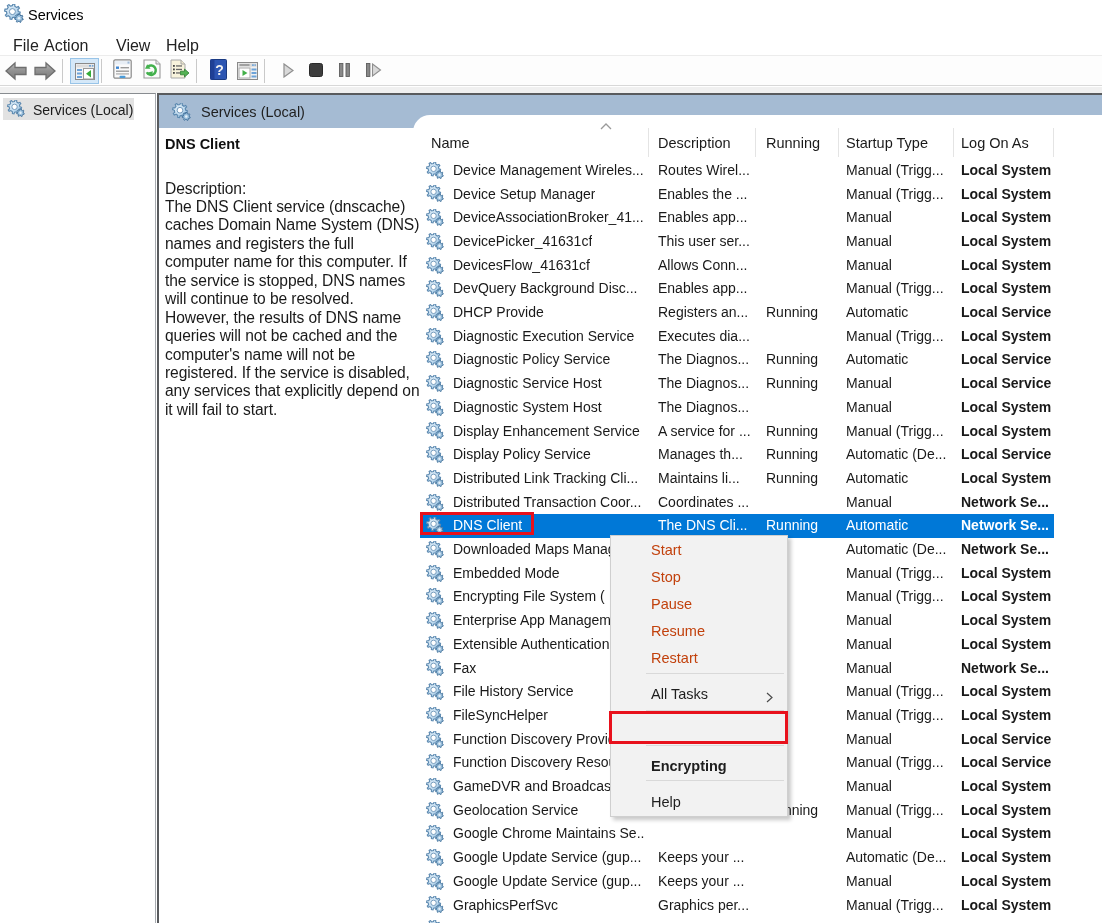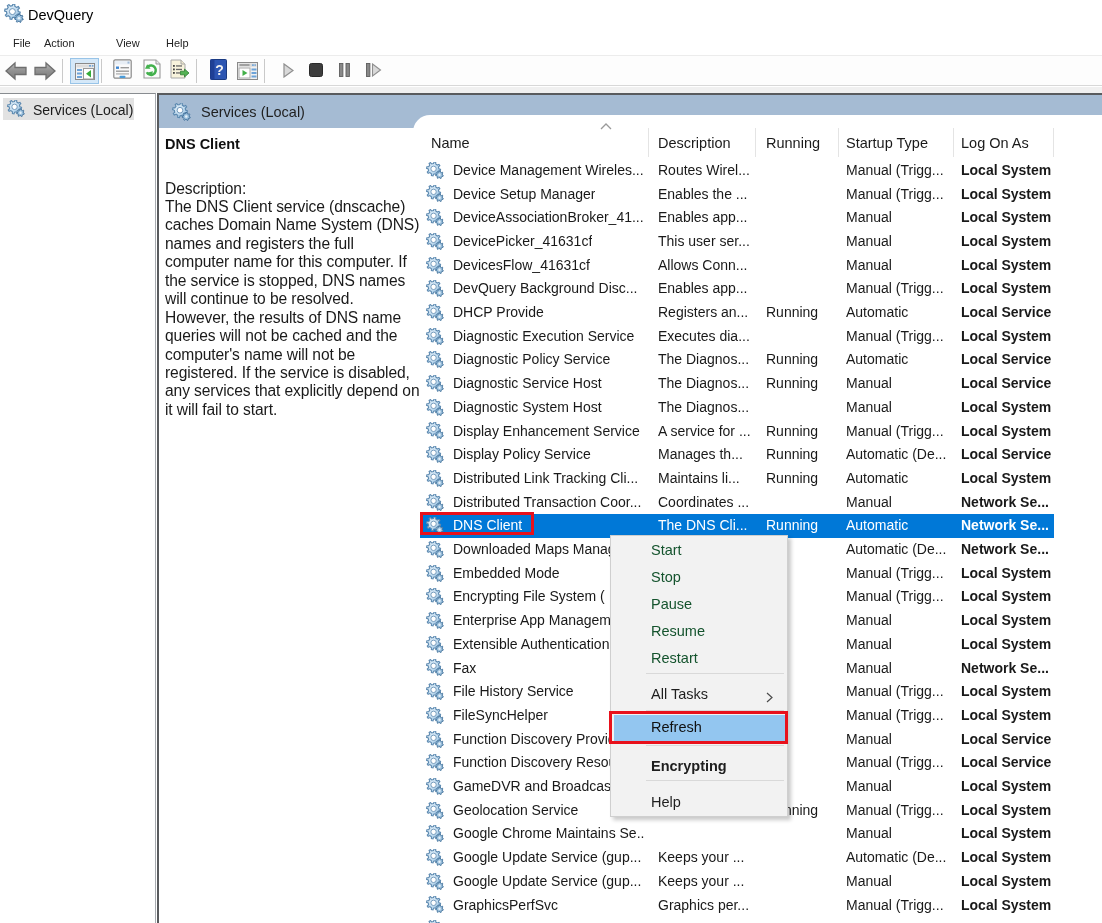--- a/index.html
+++ b/index.html
@@ -1,20 +1,20 @@
 <!DOCTYPE html>
 <html><head><meta charset="utf-8"><style>
 * { margin:0; padding:0; box-sizing:border-box; }
 html,body { width:1102px; height:923px; overflow:hidden; background:#fff;
   font-family:"Liberation Sans", sans-serif; -webkit-font-smoothing:antialiased; }
 
 #titlebar { position:absolute; left:0; top:0; width:1102px; height:28px; background:#fff; }
 #title-txt { position:absolute; left:28px; top:7px; font-size:14.5px; color:#000; }
 #menubar { position:absolute; left:0; top:28px; width:1102px; height:26px; background:#fff; }
-.mitem { position:absolute; top:9px; font-size:11px; color:#222; }
+.mitem { position:absolute; top:9px; font-size:16px; color:#222; }
 #toolbar { position:absolute; left:0; top:55px; width:1102px; height:31px; background:#fdfdfd;
   border-top:1px solid #ececec; border-bottom:1px solid #d8d8d8; }
 .tsep { position:absolute; top:3px; width:1px; height:24px; background:#c9c9c9; }
 .tbtn { position:absolute; top:2px; }
 #strip { position:absolute; left:0; top:87px; width:1102px; height:6px; background:#f0f0f0; }
 
 #lpanel { position:absolute; left:0; top:93px; width:156px; height:830px; background:#fff;
   border-top:1px solid #888c90; border-right:1px solid #a7abb0; }
 #treesel { position:absolute; left:3px; top:4px; width:131px; height:22px; background:#e2e2e2; }
 #treesel svg { position:absolute; left:4px; top:2px; width:18px; height:18px; }
@@ -42,21 +42,21 @@
 .c-name { left:33px; max-width:192px; overflow:hidden; }
 .c-desc { left:238px; max-width:100px; overflow:hidden; }
 .c-stat { left:346px;text-align:right; }
 .c-start { left:426px; max-width:108px; overflow:hidden; }
 .c-logon { left:541px; max-width:95px; overflow:hidden;font-weight:bold; }
 .row.sel { background:#0078d7; color:#fff; width:634px; }
 
 #cmenu { position:absolute; left:610px; top:535px; width:178px; height:282px; background:#f2f2f2;
   border:1px solid #cfcfcf; box-shadow:3px 3px 4px rgba(0,0,0,0.22); }
 .mi { position:absolute; left:40px; font-size:14.5px; color:#1e1e1e; }
-.mi.dis { color:#14532d; }
+.mi.dis { color:#c2410c; }
 .msep { position:absolute; left:35px; width:138px; height:1px; background:#d9d9d9; }
 #mi-refresh { position:absolute; left:3px; top:179px; width:172px; height:26px; background:#93c6f0; }
 #mi-refresh span { position:absolute; left:37px; top:4px; font-size:14.5px; color:#111; }
 #atarrow { position:absolute; left:155px; top:156px; }
 
 #red1 { position:absolute; left:420px; top:512px; width:114px; height:23px; border:3px solid #e8111c; }
 #red2 { position:absolute; left:609px; top:711px; width:179px; height:33px; border:3px solid #e8111c; }
 </style></head>
 <body>
 <svg width="0" height="0" style="position:absolute">
@@ -77,21 +77,21 @@
         <stop offset="0.5" stop-color="#909090"></stop>
         <stop offset="1" stop-color="#7c7c7c"></stop>
  </linearGradient>
 </defs>
   </svg>
 
 <div id="titlebar">
  <svg style="position:absolute;left:4px;top:4px" width="20" height="20" viewBox="0 0 20 20">
       <use href="#gear"></use>
     </svg>
- <span id="title-txt">DevQuery</span>
+ <span id="title-txt">Services</span>
 </div>
 <div id="menubar">
  <span class="mitem" style="left:13px">File</span>
  <span class="mitem" style="left:44px">Action</span>
  <span class="mitem" style="left:116px">View</span>
  <span class="mitem" style="left:166px">Help</span>
 </div>
 <div id="toolbar">
  <svg class="tbtn" style="left:5px" width="22" height="26" viewBox="0 0 22 26">
    <path d="M1 13 L10 5 L10 9.5 L21 9.5 L21 16.5 L10 16.5 L10 21 Z" fill="url(#arrg)" stroke="#6e6e6e" stroke-width="1.3"></path>
@@ -509,23 +509,20 @@
  <span class="mi dis" style="top:33px">Stop</span>
  <span class="mi dis" style="top:60px">Pause</span>
  <span class="mi dis" style="top:87px">Resume</span>
  <span class="mi dis" style="top:114px">Restart</span>
  <div class="msep" style="top:137px"></div>
  <span class="mi" style="top:150px">All Tasks</span>
  <svg id="atarrow" width="7" height="11" viewBox="0 0 7 11">
       <path d="M1 1 L6 5.5 L1 10" fill="none" stroke="#4a4a4a" stroke-width="1.2"></path>
     </svg>
  <div class="msep" style="top:174px"></div>
- <div id="mi-refresh">
-      <span>Refresh</span>
-    </div>
  <div class="msep" style="top:209px"></div>
  <span class="mi" style="top:222px;font-weight:bold">Encrypting</span>
  <div class="msep" style="top:243.5px"></div>
  <span class="mi" style="top:258px">Help</span>
 </div>
 
 <div id="red1"></div>
 <div id="red2"></div>
 
 </body></html>

